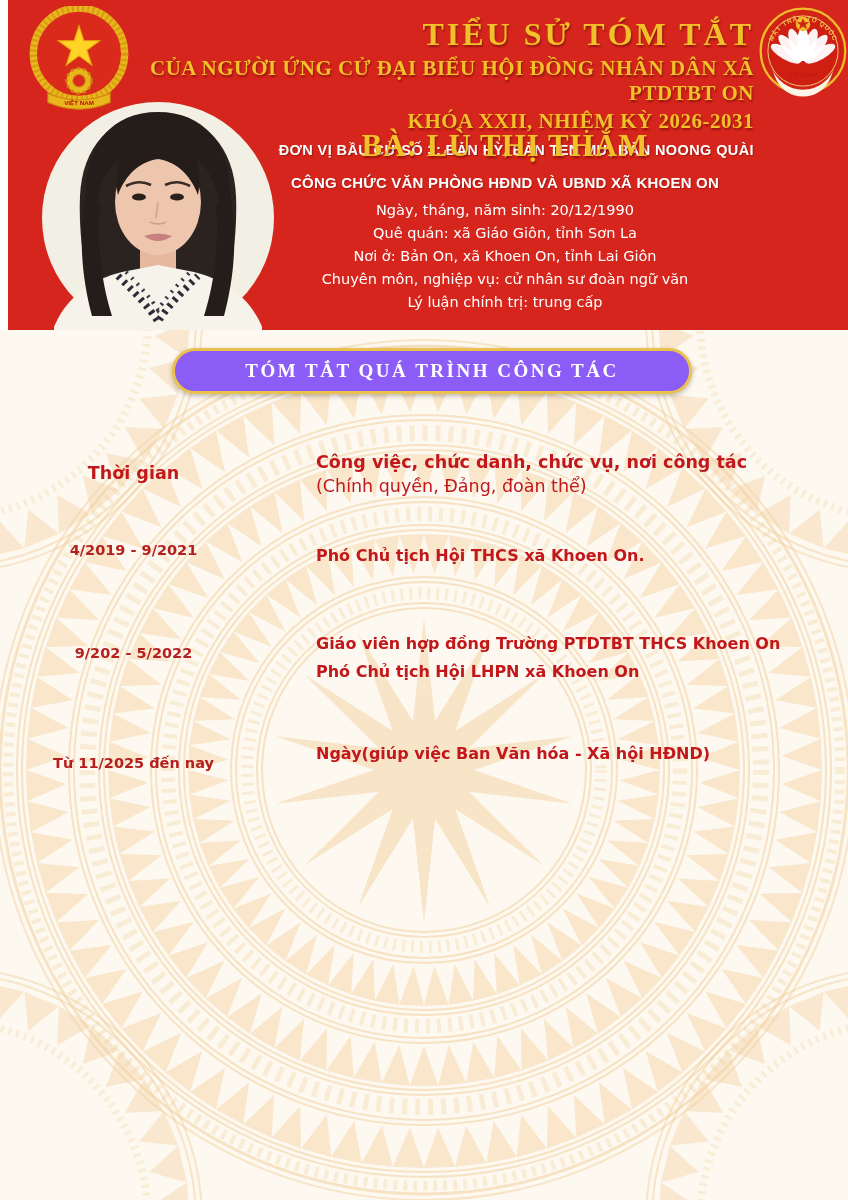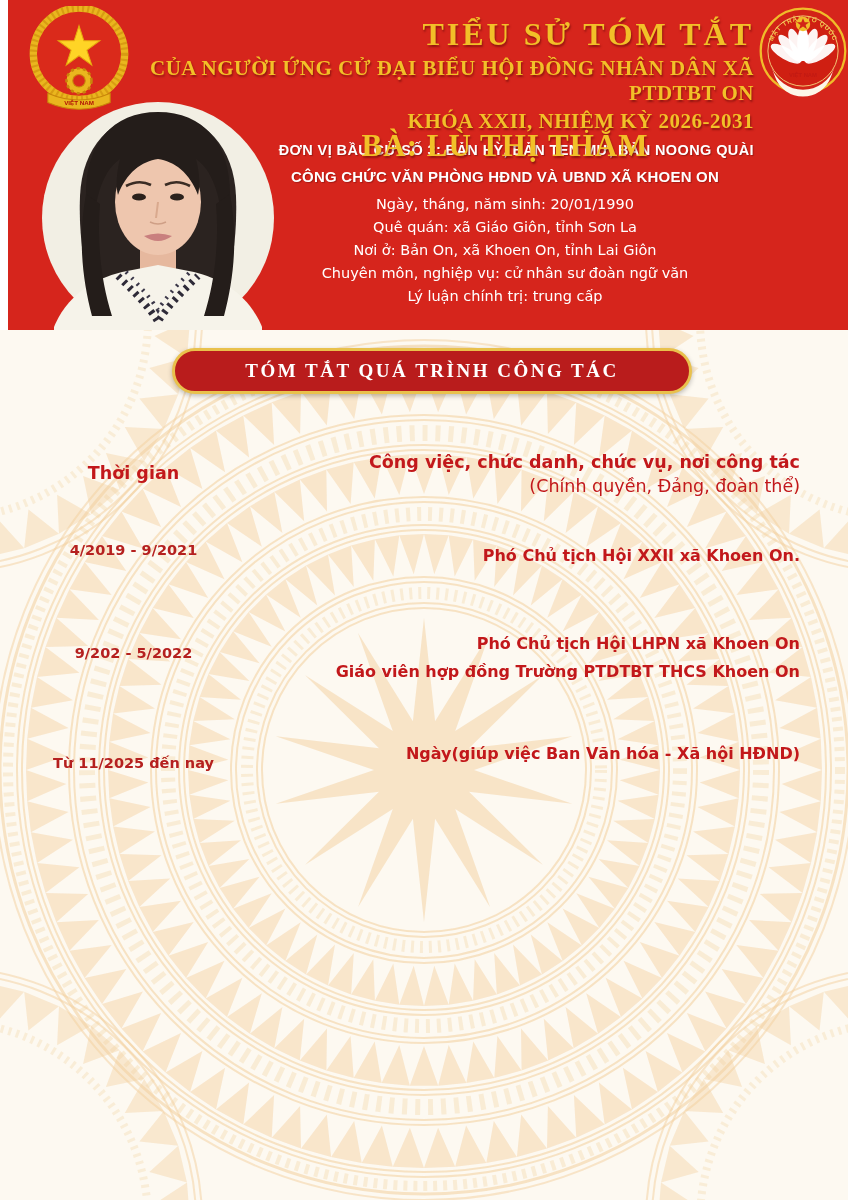--- a/index.html
+++ b/index.html
@@ -14,32 +14,32 @@
   .t1{font-family:"Liberation Serif",serif;font-weight:bold;font-size:32px;letter-spacing:3px;
       color:#f2c028;text-shadow:1px 2px 2px rgba(90,10,5,.55);}
   .t2{font-family:"Liberation Serif",serif;font-weight:bold;font-size:21px;letter-spacing:.5px;
       color:#f2c028;text-shadow:1px 2px 2px rgba(90,10,5,.55);margin-top:3px;}
   .unit{font-family:"Liberation Sans",sans-serif;font-weight:bold;font-size:14.5px;color:#ffffff;
         margin-top:8px;letter-spacing:.4px;text-shadow:1px 1px 1px rgba(90,10,5,.45);}
   .photo{position:absolute;left:20px;top:96px;width:276px;height:250px;}
   .namewrap{position:absolute;left:285px;top:128px;width:440px;text-align:center;color:#fff;}
   .cname{font-family:Liberation Serif, serif;font-weight:bold;font-size:31px;letter-spacing:1px;
          color:#f2c028;text-shadow:1px 2px 2px rgba(90,10,5,.55);}
-  .cpos{font-family:"Liberation Sans",sans-serif;font-weight:bold;font-size:15px;margin-top:4px;
+  .cpos{font-family:"Liberation Sans",sans-serif;font-weight:bold;font-size:15px;margin-top:10px;
         letter-spacing:.2px;text-shadow:1px 1px 1px rgba(90,10,5,.4);}
   .cdetails{margin-top:8px;font-size:14.5px;line-height:23px;}
   
   .bodysec{position:absolute;left:0;top:330px;width:848px;height:870px;}
   #drum{position:absolute;left:0;top:0;width:848px;height:870px;}
-  .pill{position:absolute;left:172px;top:18px;width:514px;height:40px;background:#b91c1c;
+  .pill{position:absolute;left:172px;top:18px;width:514px;height:40px;background:#8b5cf6;
         border:3px solid #e9c14c;border-radius:26px;text-align:center;line-height:40px;color:#fff;
         font-family:"Liberation Serif",serif;font-weight:bold;font-size:19px;letter-spacing:2.5px;
         box-shadow:0 2px 5px rgba(0,0,0,.25);}
   .col-time{position:absolute;left:31px;width:205px;text-align:center;}
-  .col-work{position:absolute;left:288px;width:512px;text-align:right;}
+  .col-work{position:absolute;left:316px;width:512px;text-align:left;}
   .thead{position:absolute;top:122px;left:0;width:100%;}
   .thead .col-time{font-weight:bold;font-size:17.5px;color:#c2181b;padding-top:11px;}
   .wh1{font-weight:bold;font-size:17.5px;color:#c2181b;}
   .wh2{font-size:17.5px;color:#c2181b;margin-top:4px;}
   .rows-wrap > div{position:absolute;left:0;width:100%;}
   .rows-wrap > div:nth-of-type(1){top:212px;}
   .rows-wrap > div:nth-of-type(2){top:300px;}
   .rows-wrap > div:nth-of-type(3){top:410px;}
   .trow .col-time{font-weight:bold;font-size:14.5px;color:#b5201f;}
   .trow .col-work{font-weight:bold;font-size:16px;color:#c2181b;line-height:28px;}
@@ -135,21 +135,21 @@
         <path d="M98 180 C114 196 130 212 138 226 C146 212 162 196 178 180" stroke="#2e2a38" stroke-width="7" stroke-dasharray="3 5" fill="none"></path>
         <path d="M106 176 C120 190 132 204 138 214 C144 204 156 190 170 176" stroke="#3a3648" stroke-width="4" stroke-dasharray="2 6" fill="none"></path>
       </g>
     </svg>
 
     <div class="namewrap">
       <div class="cname">BÀ: LÙ THỊ THẮM</div>
       <div class="cpos">CÔNG CHỨC VĂN PHÒNG HĐND VÀ UBND XÃ KHOEN ON</div>
       <div class="cdetails">
 
-          <div>Ngày, tháng, năm sinh: 20/01/1990</div>
+          <div>Ngày, tháng, năm sinh: 20/12/1990</div>
 
           <div>Quê quán: xã Giáo Giôn, tỉnh Sơn La</div>
 
           <div>Nơi ở: Bản On, xã Khoen On, tỉnh Lai Giôn</div>
 
           <div>Chuyên môn, nghiệp vụ: cử nhân sư đoàn ngữ văn</div>
 
           <div>Lý luận chính trị: trung cấp</div>
         </div>
     </div>
@@ -210,29 +210,29 @@
         <div class="wh1">Công việc, chức danh, chức vụ, nơi công tác</div>
         <div class="wh2">(Chính quyền, Đảng, đoàn thể)</div>
       </div>
     </div>
 
     <div class="rows-wrap">
 
         <div class="trow">
           <div class="col-time">4/2019 - 9/2021</div>
           <div class="col-work">
-            <div>Phó Chủ tịch Hội XXII xã Khoen On.</div>
+            <div>Phó Chủ tịch Hội THCS xã Khoen On.</div>
           </div>
         </div>
 
         <div class="trow">
           <div class="col-time">9/202 - 5/2022</div>
           <div class="col-work">
+            <div>Giáo viên hợp đồng Trường PTDTBT THCS Khoen On</div>
             <div>Phó Chủ tịch Hội LHPN xã Khoen On</div>
-            <div>Giáo viên hợp đồng Trường PTDTBT THCS Khoen On</div>
           </div>
         </div>
 
         <div class="trow">
           <div class="col-time">Từ 11/2025 đến nay</div>
           <div class="col-work">
             <div>Ngày(giúp việc Ban Văn hóa - Xã hội HĐND)</div>
           </div>
         </div>
       </div>

